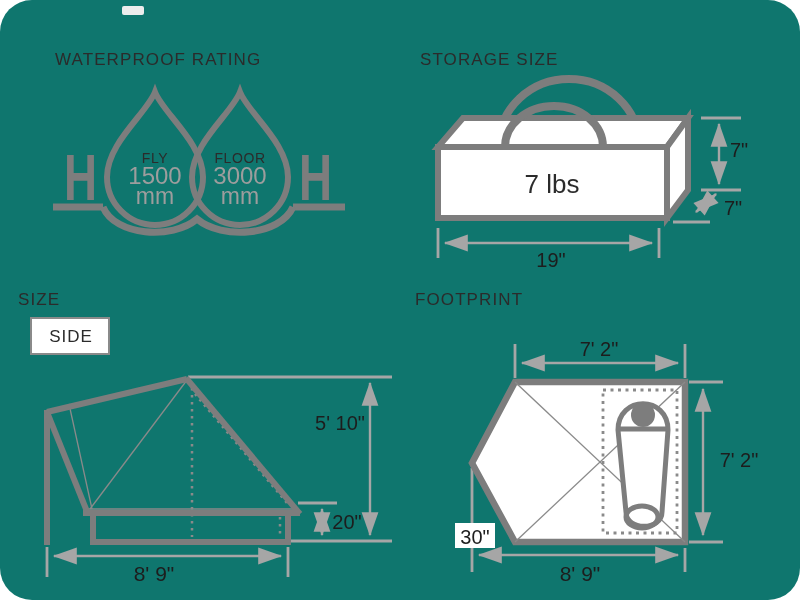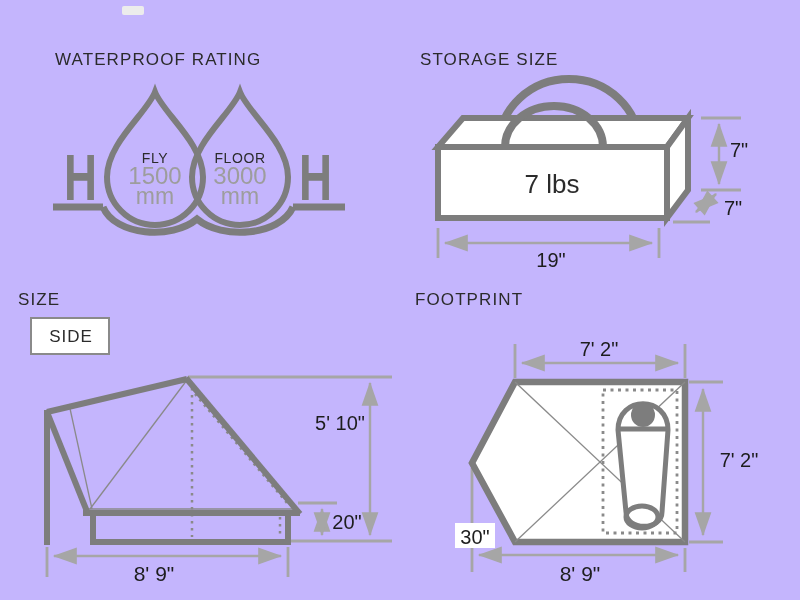--- a/index.html
+++ b/index.html
@@ -1,16 +1,16 @@
 <!DOCTYPE html>
 <html><head>
 <meta charset="utf-8">
 <style>
   html,body{margin:0;padding:0;background:#ffffff;width:800px;height:600px;overflow:hidden;}
-  #canvas-wrap{position:relative;width:800px;height:600px;background:#c4b5fd;}
+  #canvas-wrap{position:relative;width:800px;height:600px;background:#0f766e;border-radius:32px;}
   svg{display:block;}
   svg text{font-family:"Liberation Sans","DejaVu Sans",sans-serif;}
   .t-title{font-size:17px;letter-spacing:1.1px;fill:#2b2b2b;}
   .t-droplabel{font-size:14px;letter-spacing:.6px;fill:#2b2b2b;}
   .t-dropval{font-size:24px;fill:#9d9d9d;}
   .t-dropunit{font-size:23px;fill:#9d9d9d;}
   .t-weight{font-size:26px;fill:#2b2b2b;}
   .t-dim{font-size:20px;fill:#1d1d1d;}
   .t-dim-lg{font-size:21px;fill:#1d1d1d;}
   .t-side{font-size:17px;letter-spacing:1px;fill:#2b2b2b;}

